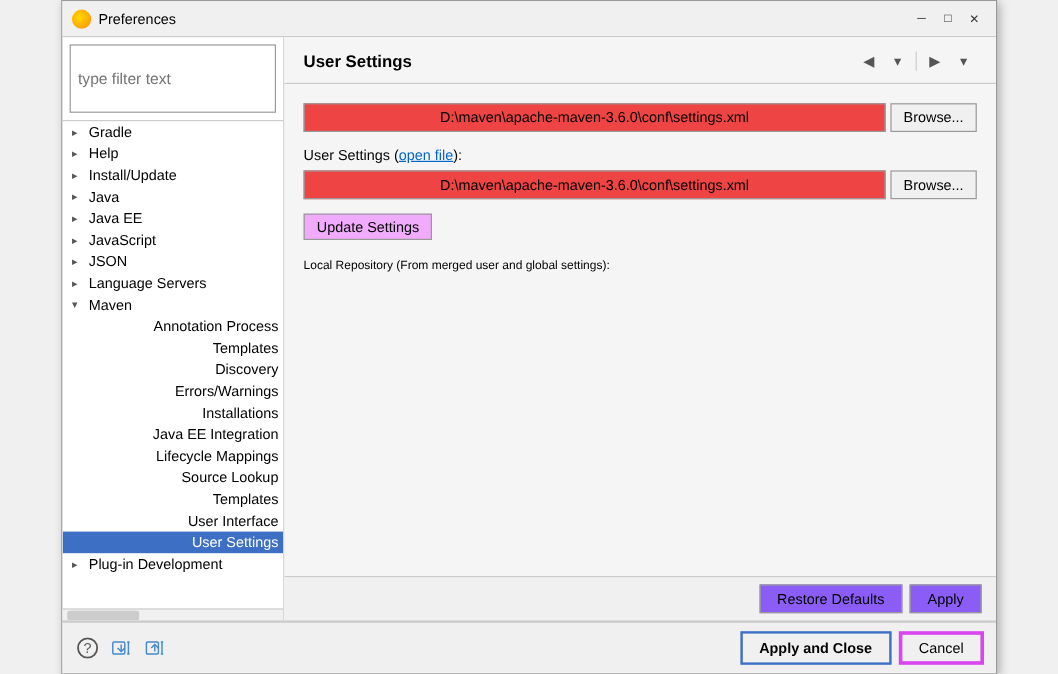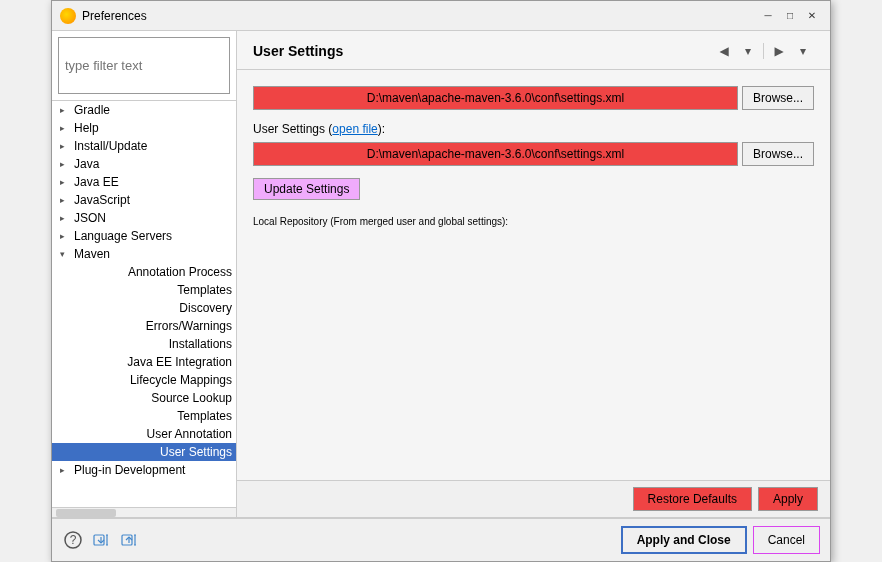--- a/index.html
+++ b/index.html
@@ -33,27 +33,27 @@
     .nav-btn-sep { width: 1px; height: 16px; background: #ccc; margin: 0 2px; }
     .content-body { flex: 1; padding: 16px; overflow-y: auto; }
     .section-label { font-size: 12px; color: #000; margin-bottom: 6px; }
     .section-label a { color: #0066cc; text-decoration: underline; cursor: pointer; }
     .field-row { display: flex; gap: 4px; margin-bottom: 12px; align-items: center; }
     .field-input { flex: 1; border: 1px solid #999; padding: 3px 6px; background: #ef4444; font-size: 12px; height: 24px; text-align: center; }
     .browse-btn { padding: 2px 10px; background: #f0f0f0; border: 1px solid #999; cursor: pointer; font-size: 12px; height: 24px; white-space: nowrap; }
     .update-btn { padding: 3px 10px; background: #f0abfc; border: 1px solid #999; cursor: pointer; font-size: 12px; margin-bottom: 16px; }
     .local-repo-label { font-size: 10px; color: #000; margin-bottom: 6px; }
     .bottom-buttons-outer { display: flex; justify-content: flex-end; padding: 6px 12px; border-top: 1px solid #ccc; gap: 6px; background: #f0f0f0; }
-    .restore-btn, .apply-btn { padding: 4px 14px; background: #ef4444; border: 1px solid #999; cursor: pointer; font-size: 12px; }
+    .restore-btn, .apply-btn { padding: 4px 14px; background: #8b5cf6; border: 1px solid #999; cursor: pointer; font-size: 12px; }
     .footer { display: flex; justify-content: space-between; align-items: center; padding: 6px 10px; border-top: 2px solid #ccc; background: #f0f0f0; height: 44px; }
     .footer-icons { display: flex; gap: 6px; align-items: center; }
     .footer-icon { width: 22px; height: 22px; cursor: pointer; display: flex; align-items: center; justify-content: center; }
     .footer-buttons { display: flex; gap: 6px; }
     .apply-close-btn { padding: 5px 14px; background: #f0f0f0; border: 2px solid #3d6fc4; cursor: pointer; font-size: 12px; font-weight: bold; color: #000; }
-    .cancel-btn { padding: 3px 14px; background: #f0f0f0; border: 1px solid #d946ef; cursor: pointer; font-size: 12px; }
+    .cancel-btn { padding: 3px 14px; background: #f0f0f0; border: 3px solid #d946ef; cursor: pointer; font-size: 12px; }
     .tree-container::-webkit-scrollbar { width: 8px; height: 8px; }
     .tree-container::-webkit-scrollbar-thumb { background: #ccc; }
   </style>
 </head>
 <body>
 
 <div class="dialog">
 
   <div class="title-bar">
     <div class="title-bar-left">
@@ -151,21 +151,21 @@
         <div class="tree-item tree-child">
           <span class="expand-icon"></span>
           <span class="tree-label">Source Lookup</span>
         </div>
         <div class="tree-item tree-child">
           <span class="expand-icon"></span>
           <span class="tree-label">Templates</span>
         </div>
         <div class="tree-item tree-child">
           <span class="expand-icon"></span>
-          <span class="tree-label">User Annotation</span>
+          <span class="tree-label">User Interface</span>
         </div>
         <div class="tree-item tree-child selected">
           <span class="expand-icon"></span>
           <span class="tree-label">User Settings</span>
         </div>
 
         <div class="tree-item">
           <span class="expand-icon">▸</span>
           <span class="tree-label">Plug-in Development</span>
         </div>

